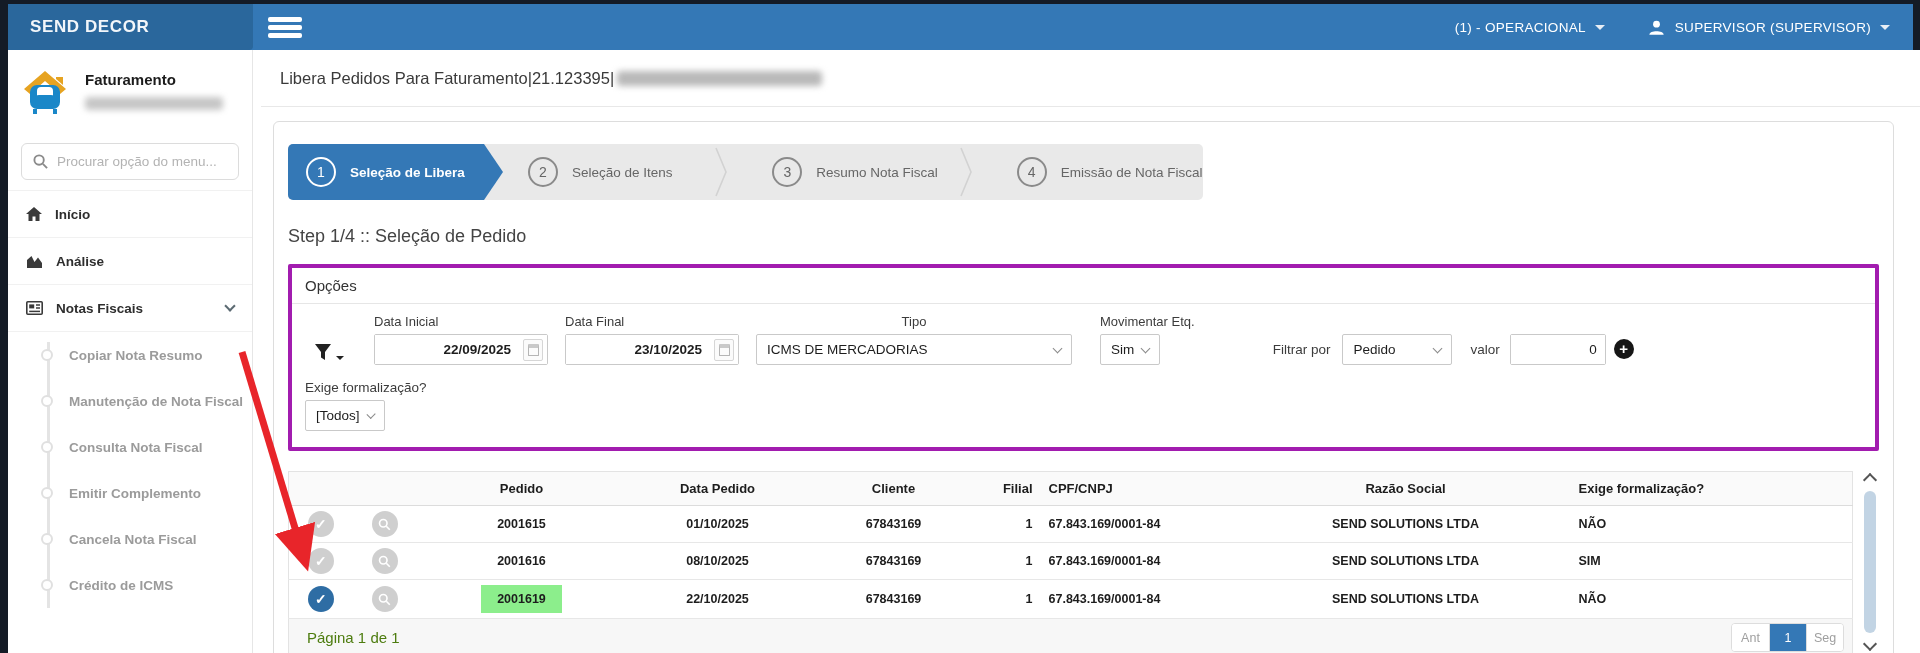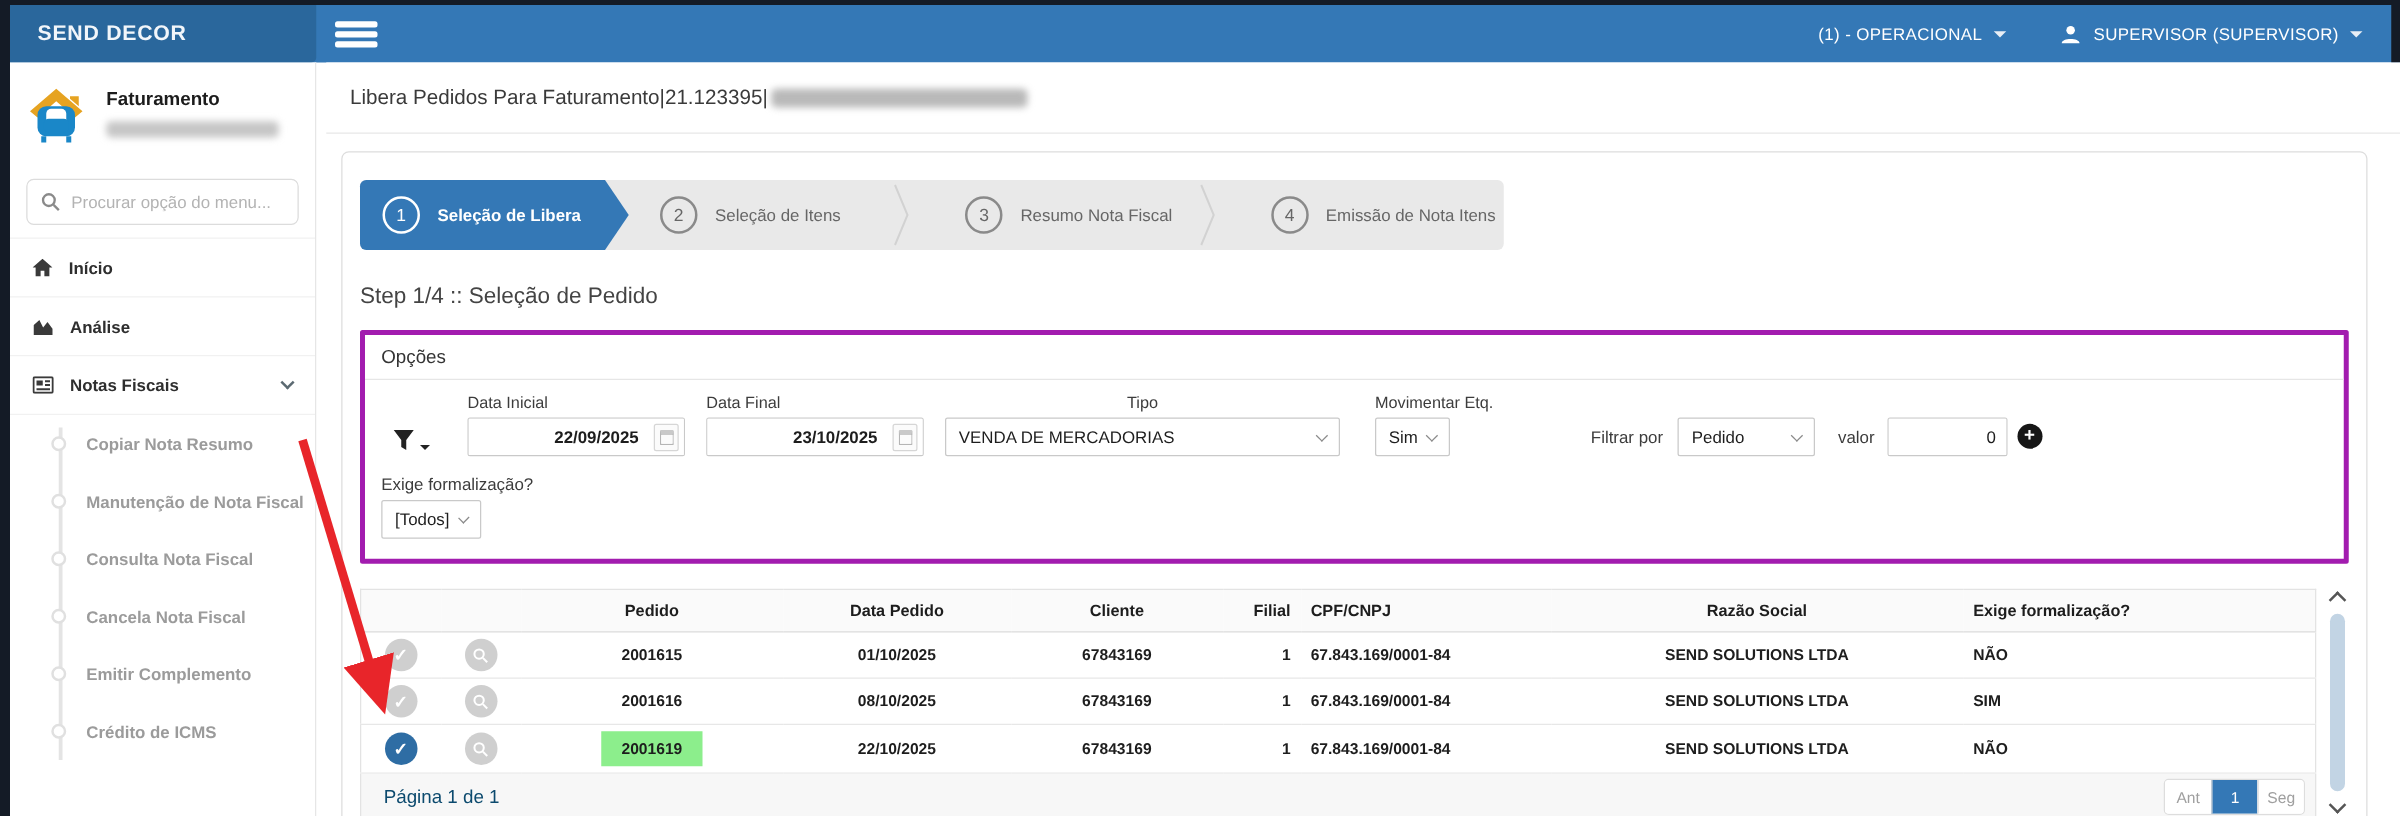--- a/index.html
+++ b/index.html
@@ -103,21 +103,21 @@
   .grid td { font-size:12.5px; font-weight:bold; color:#1d1d1d; padding:5px 8px; height:36px;
              border-bottom:1px solid #e7e7e7; background:#fff; }
   .c { text-align:center; } .l { text-align:left; } .r { text-align:right; }
   .rowbtn { width:26px; height:26px; border-radius:50%; background:#cfcfcf; border:0; display:inline-flex;
             align-items:center; justify-content:center; color:#fff; cursor:pointer; }
   .rowbtn.sel-on { background:#2e6da4; }
   .rowbtn .ck { font-size:14px; font-weight:bold; color:#fff; }
   .hl { display:inline-block; background:#8cee8c; padding:7px 16px; }
   .grid-footer { border:1px solid #e3e3e3; border-top:0; background:#f7f7f7; height:38px;
                  display:flex; align-items:center; padding:0 8px 0 18px; }
-  .pagetext { font-size:15px; color:#0c4a6e; }
+  .pagetext { font-size:15px; color:#4d7c0f; }
   .pager { margin-left:auto; display:flex; border:1px solid #ddd; border-radius:4px; overflow:hidden; background:#fff; }
   .pager .pbtn { min-width:37px; height:27px; font-size:12.5px; display:flex; align-items:center; justify-content:center;
                  color:#9f9f9f; background:#fff; border-left:1px solid #ddd; cursor:pointer; }
   .pager .pbtn:first-child { border-left:0; }
   .pager .pbtn.on { background:#3478b6; color:#fff; }
 
   
   .vscroll { position:absolute; right:0; top:0; bottom:0; width:18px; display:flex; flex-direction:column; align-items:center; }
   .vs-arrow { width:10px; height:10px; border-right:2.5px solid #555; border-bottom:2.5px solid #555; flex:none; cursor:pointer; }
   .vs-up { transform:rotate(-135deg); margin-top:4px; }
@@ -215,25 +215,25 @@
         <div class="sub-item">
           <span class="bullet"></span>
           <span>Manutenção de Nota Fiscal</span>
         </div>
         <div class="sub-item">
           <span class="bullet"></span>
           <span>Consulta Nota Fiscal</span>
         </div>
         <div class="sub-item">
           <span class="bullet"></span>
+          <span>Emitir Complemento</span>
+        </div>
+        <div class="sub-item">
+          <span class="bullet"></span>
           <span>Cancela Nota Fiscal</span>
-        </div>
-        <div class="sub-item">
-          <span class="bullet"></span>
-          <span>Emitir Complemento</span>
         </div>
         <div class="sub-item">
           <span class="bullet"></span>
           <span>Crédito de ICMS</span>
         </div>
       </div>
     </nav>
   </aside>
 
   <main class="main">
@@ -258,21 +258,21 @@
         </svg>
         <div class="wstep rest">
           <span class="wnum">3</span>
           <span class="wlabel">Resumo Nota Fiscal</span>
         </div>
         <svg class="wsep" width="14" height="56">
           <polyline points="2,4 12,28 2,52" fill="none" stroke="#d2d2d2" stroke-width="1.6"></polyline>
         </svg>
         <div class="wstep rest">
           <span class="wnum">4</span>
-          <span class="wlabel">Emissão de Nota Itens</span>
+          <span class="wlabel">Emissão de Nota Fiscal</span>
         </div>
       </div>
 
       <h2 class="step-heading">Step 1/4 :: Seleção de Pedido</h2>
 
       <div class="opcoes">
         <div class="opcoes-header">Opções</div>
         <div class="opcoes-body">
           <div class="frow">
             <div class="filter-icon-wrap">
@@ -298,21 +298,21 @@
                 <input type="text" value="23/10/2025" style="">
                 <span class="cal-btn">
                     <span class="cal-glyph"></span>
                   </span>
               </div>
             </div>
 
             <div class="fgroup" style="margin-right:28px;text-align:center;">
               <span class="flabel">Tipo</span>
               <div class="control sel" style="width:316px;">
-                <span>VENDA DE MERCADORIAS</span>
+                <span>ICMS DE MERCADORIAS</span>
                 <span class="selcaret"></span>
               </div>
             </div>
 
             <div class="fgroup" style="margin-right:78px;">
               <span class="flabel">Movimentar Etq.</span>
               <div class="control sel" style="width:60px;">
                 <span>Sim</span>
                 <span class="selcaret" style="margin-left:6px;"></span>
               </div>

